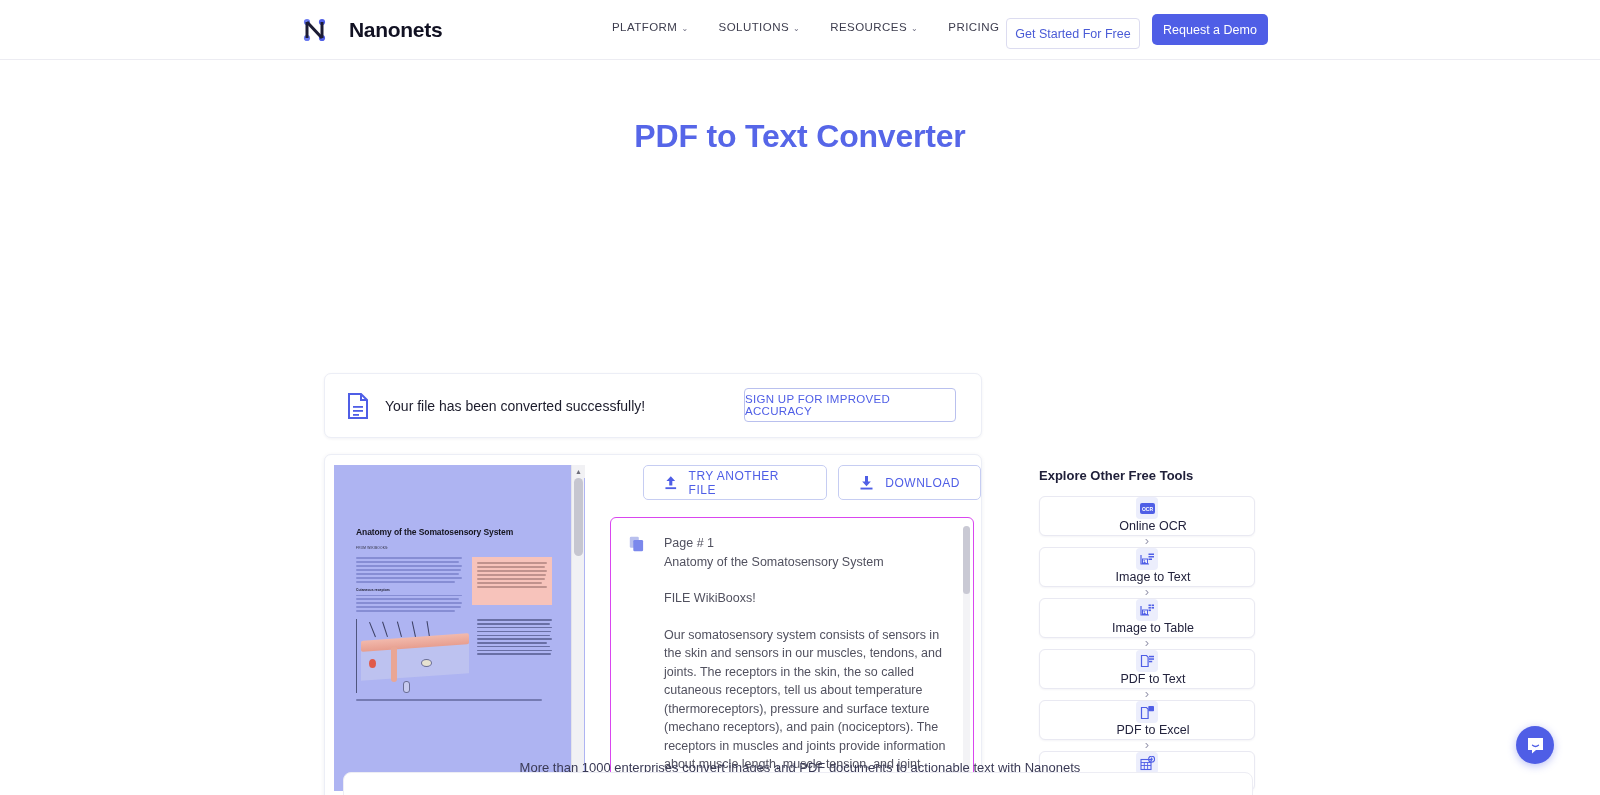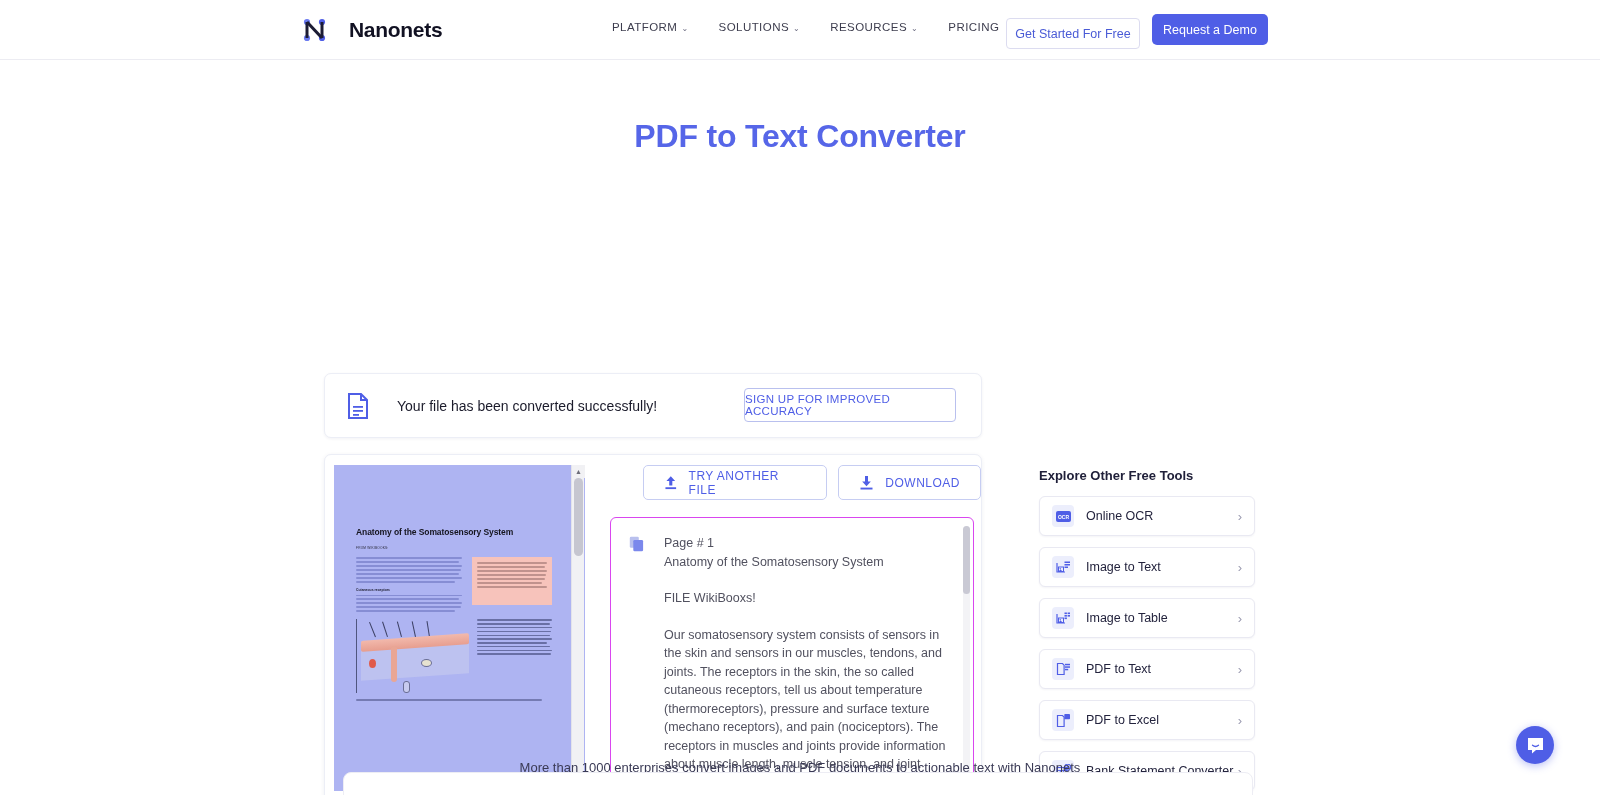--- a/index.html
+++ b/index.html
@@ -63,21 +63,21 @@
 
   .success-card {
     position: absolute; left: 324px; top: 218px;
     width: 658px; height: 65px;
     background: #fff; border: 1px solid #eceef6; border-radius: 7px;
     box-shadow: 0 1px 3px rgba(30,40,90,0.06);
     display: flex; align-items: center;
   }
   .success-icon { margin-left: 22px; width: 22px; height: 26px; }
   .success-text {
-    margin-left: 28px; font-size: 14px; color: #1b1b2b; font-weight: 400;
+    margin-left: 16px; font-size: 14px; color: #1b1b2b; font-weight: 400;
   }
   .signup-btn {
     position: absolute; right: 25px; top: 14px;
     width: 212px; height: 34px;
     border: 1px solid #b9c0ee; border-radius: 4px; background: #fff;
     color: #4f5ee6; font-size: 11.5px; font-weight: 500; letter-spacing: 0.3px;
     display: flex; align-items: center; justify-content: center; cursor: pointer;
   }
 
   .main-card {
@@ -214,20 +214,21 @@
   
   .tools { position: absolute; left: 1039px; top: 313px; width: 216px; }
   .tools-title {
     font-size: 13px; font-weight: 600; color: #20203a; margin-bottom: 13px;
   }
   .tool-card {
     height: 40px; background: #fff; border: 1px solid #e9e9f2; border-radius: 6px;
     box-shadow: 0 1px 2px rgba(30,40,90,0.05);
     display: flex; align-items: center; margin-bottom: 11px; cursor: pointer;
     padding: 0 12px;
+    flex-direction: column;
   }
   .tool-ico {
     width: 22px; height: 22px; border-radius: 4px; background: #eceefc;
     display: flex; align-items: center; justify-content: center; flex: 0 0 22px;
   }
   .tool-label {
     margin-left: 12px; font-size: 12.5px; color: #23233d; font-weight: 500; flex: 1;
   }
   .tool-chev { color: #9a9ab0; font-size: 13px; }
 

